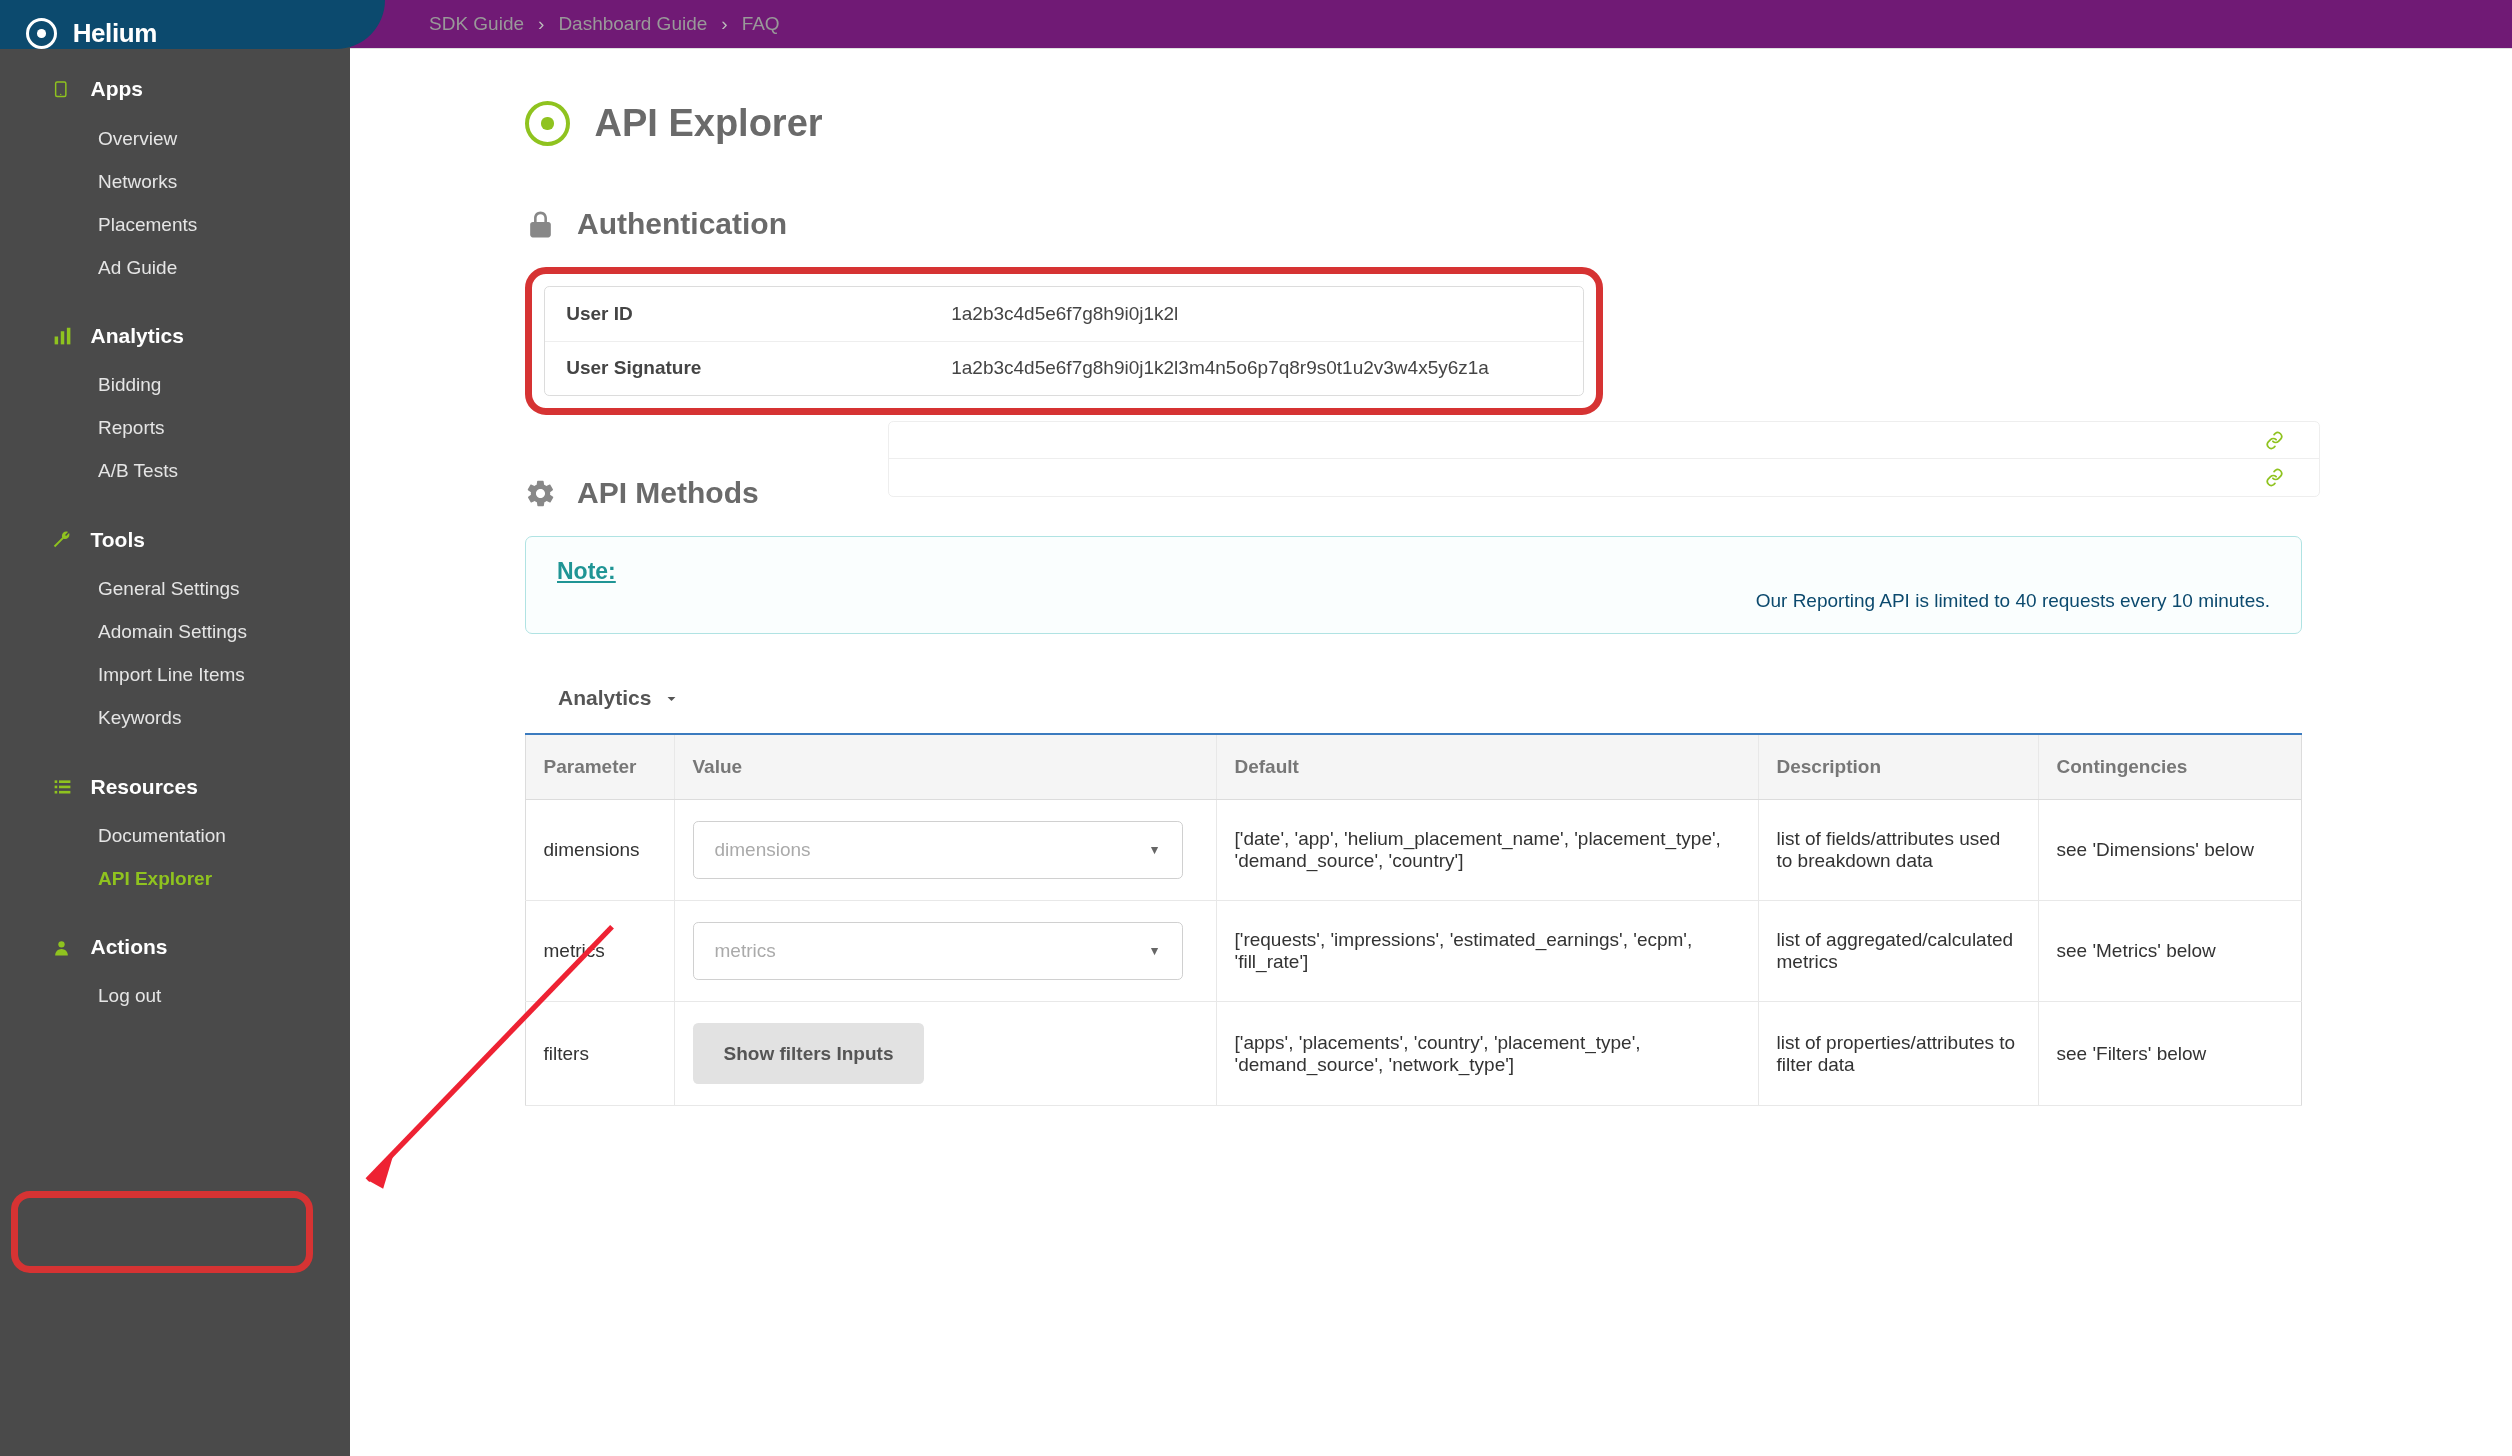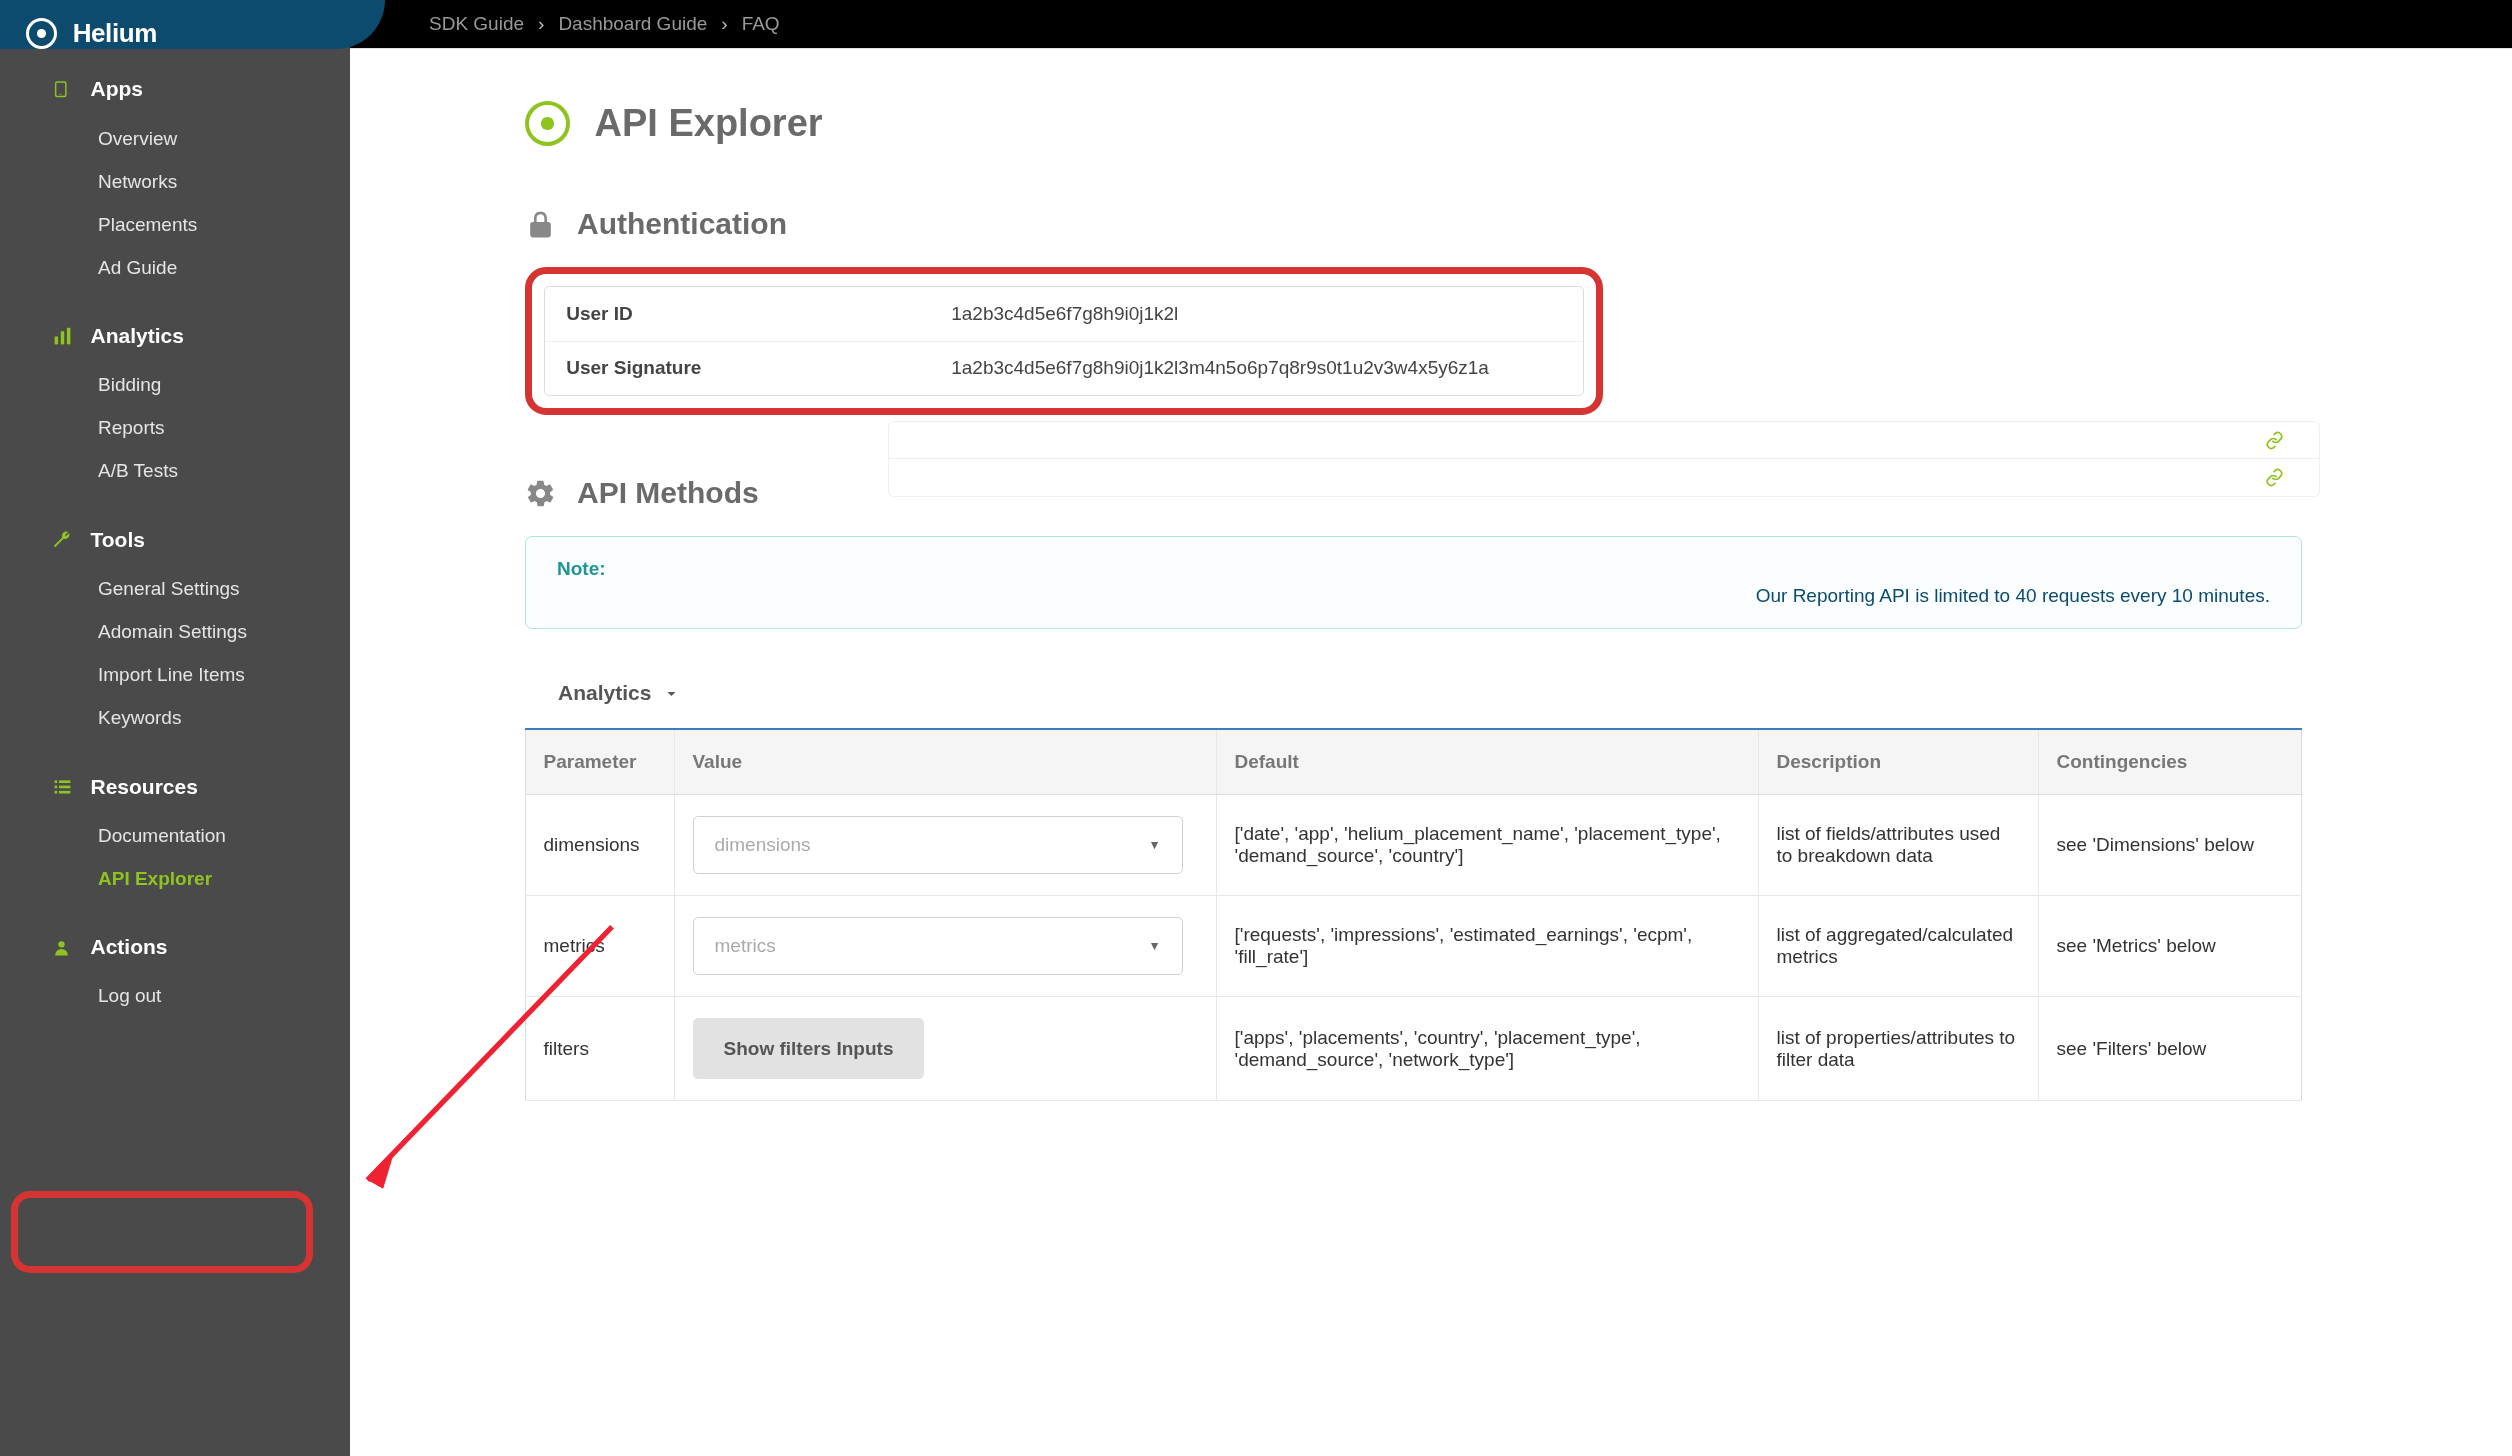--- a/index.html
+++ b/index.html
@@ -14,21 +14,21 @@
 .logo-text { font-size: 26px; font-weight: 700; color: #fff; letter-spacing: -0.4px; }
 .nav { padding: 28px 0; }
 .nav-section { margin-bottom: 35px; }
 .nav-head { display: flex; align-items: center; padding: 0 52px; font-size: 21px; font-weight: 700; color: #fff; margin-bottom: 15.7px; cursor: pointer; }
 .nav-head .icon { color: #8fc31f; margin-right: 17.5px; width: 21px; display: inline-flex; }
 .nav-item { padding: 10.5px 52px 10.5px 98px; font-size: 19px; color: #e5e5e5; cursor: pointer; }
 .nav-item.active { color: #8fc31f; font-weight: 600; }
 
 
 .main { flex: 1; display: flex; flex-direction: column; }
-.topbar { height: 49px; border-bottom: 0.9px solid #e0e0e0; background: #000000; display: flex; align-items: center; padding-left: 79px; font-size: 19px; color: #999; }
+.topbar { height: 49px; border-bottom: 0.9px solid #e0e0e0; background: #701a75; display: flex; align-items: center; padding-left: 79px; font-size: 19px; color: #999; }
 .topbar .crumb { margin-right: 14px; }
 .topbar .sep { margin-right: 14px; color: #bbb; }
 
 
 .content { flex: 1; padding: 52px 210px 35px 175px; position: relative; overflow: auto; }
 .page-title { display: flex; align-items: center; margin-bottom: 61px; }
 .page-title-icon { width: 45px; height: 45px; border: 4.4px solid #8fc31f; border-radius: 50%; display: flex; align-items: center; justify-content: center; margin-right: 24.5px; }
 .page-title-icon span { width: 12.2px; height: 12.2px; background: #8fc31f; border-radius: 50%; }
 .page-title-text { font-size: 38px; font-weight: 700; color: #6a6a6a; }
 
@@ -46,21 +46,21 @@
 .auth-val { flex: 1; font-size: 19px; color: #444; font-family: inherit; }
 
 
 .auth-table-full { position: absolute; left: 538px; top: 372px; right: 192px; border: 0.9px solid #eee; border-radius: 5.2px; z-index: -1; }
 .auth-table-full .row { height: 37px; border-bottom: 0.9px solid #eee; padding: 15.7px 35px; display:flex; justify-content:flex-end; align-items:center; }
 .auth-table-full .row:last-child { border-bottom:none; }
 .link-icon svg { width: 19px; height: 19px; fill: #8fc31f; }
 
 
 .note-box { border: 0.9px solid #b0e3e3; border-radius: 7px; padding: 21px 31px; background: #fafefe; margin-bottom: 52px; }
-.note-box .title { color: #1f9595; font-weight: 700; font-size: 19px; margin-bottom: 5.2px; }
+.note-box .title { color: #1f9595; font-weight: 700; font-size: 23px; margin-bottom: 5.2px; text-decoration: underline; }
 .note-box .body { color: #0c4a6e; font-size: 19px; text-align: right; }
 
 
 .collapse-head { font-size: 21px; font-weight: 700; color: #555; margin-bottom: 23px; display:flex; align-items:center; cursor:pointer; margin-left: 33px; }
 .collapse-head .chev { margin-left: 10.5px; }
 
 
 .params-table { border: 0.9px solid #dcdcdc; border-top: 2.6px solid #3b7bbf; width: 100%; border-collapse: collapse; font-size: 19px; }
 .params-table th { background: #f5f5f5; text-align: left; font-weight: 700; color: #777; padding: 21px 17.5px; border-bottom: 0.9px solid #dcdcdc; border-right: 0.9px solid #e8e8e8; }
 .params-table td { padding: 21px 17.5px; border-bottom: 0.9px solid #e8e8e8; border-right: 0.9px solid #e8e8e8; color: #333; vertical-align: middle; }

